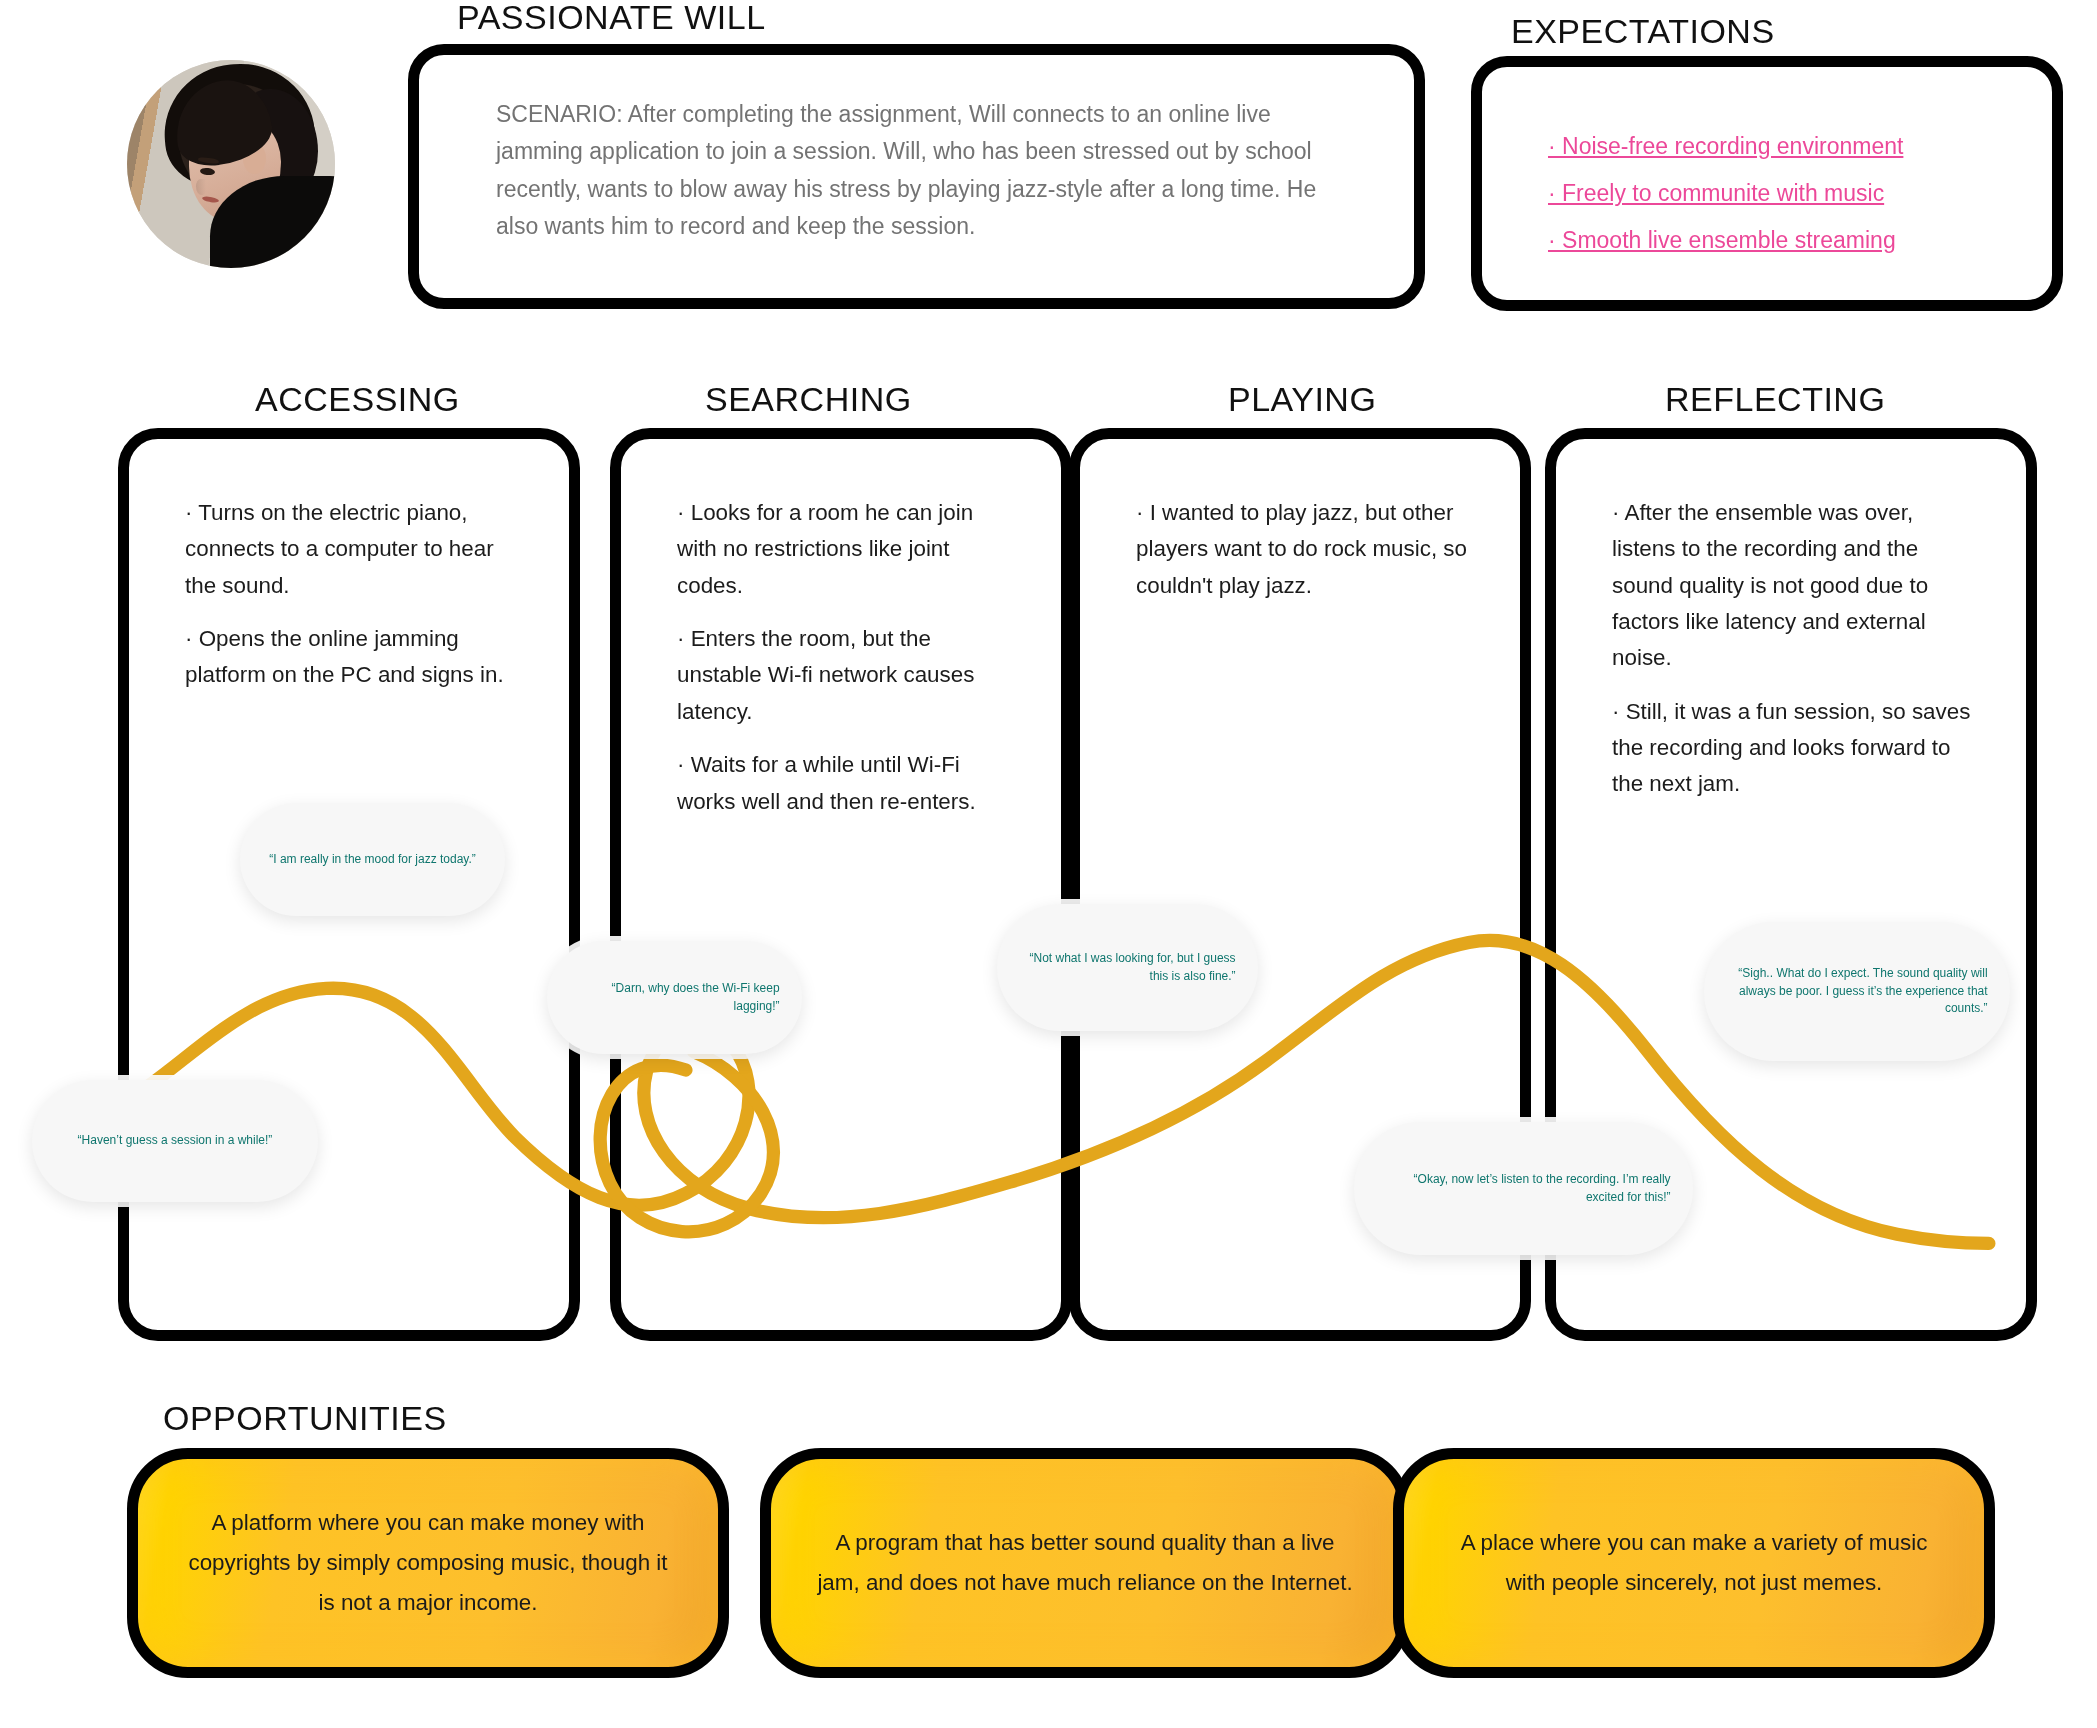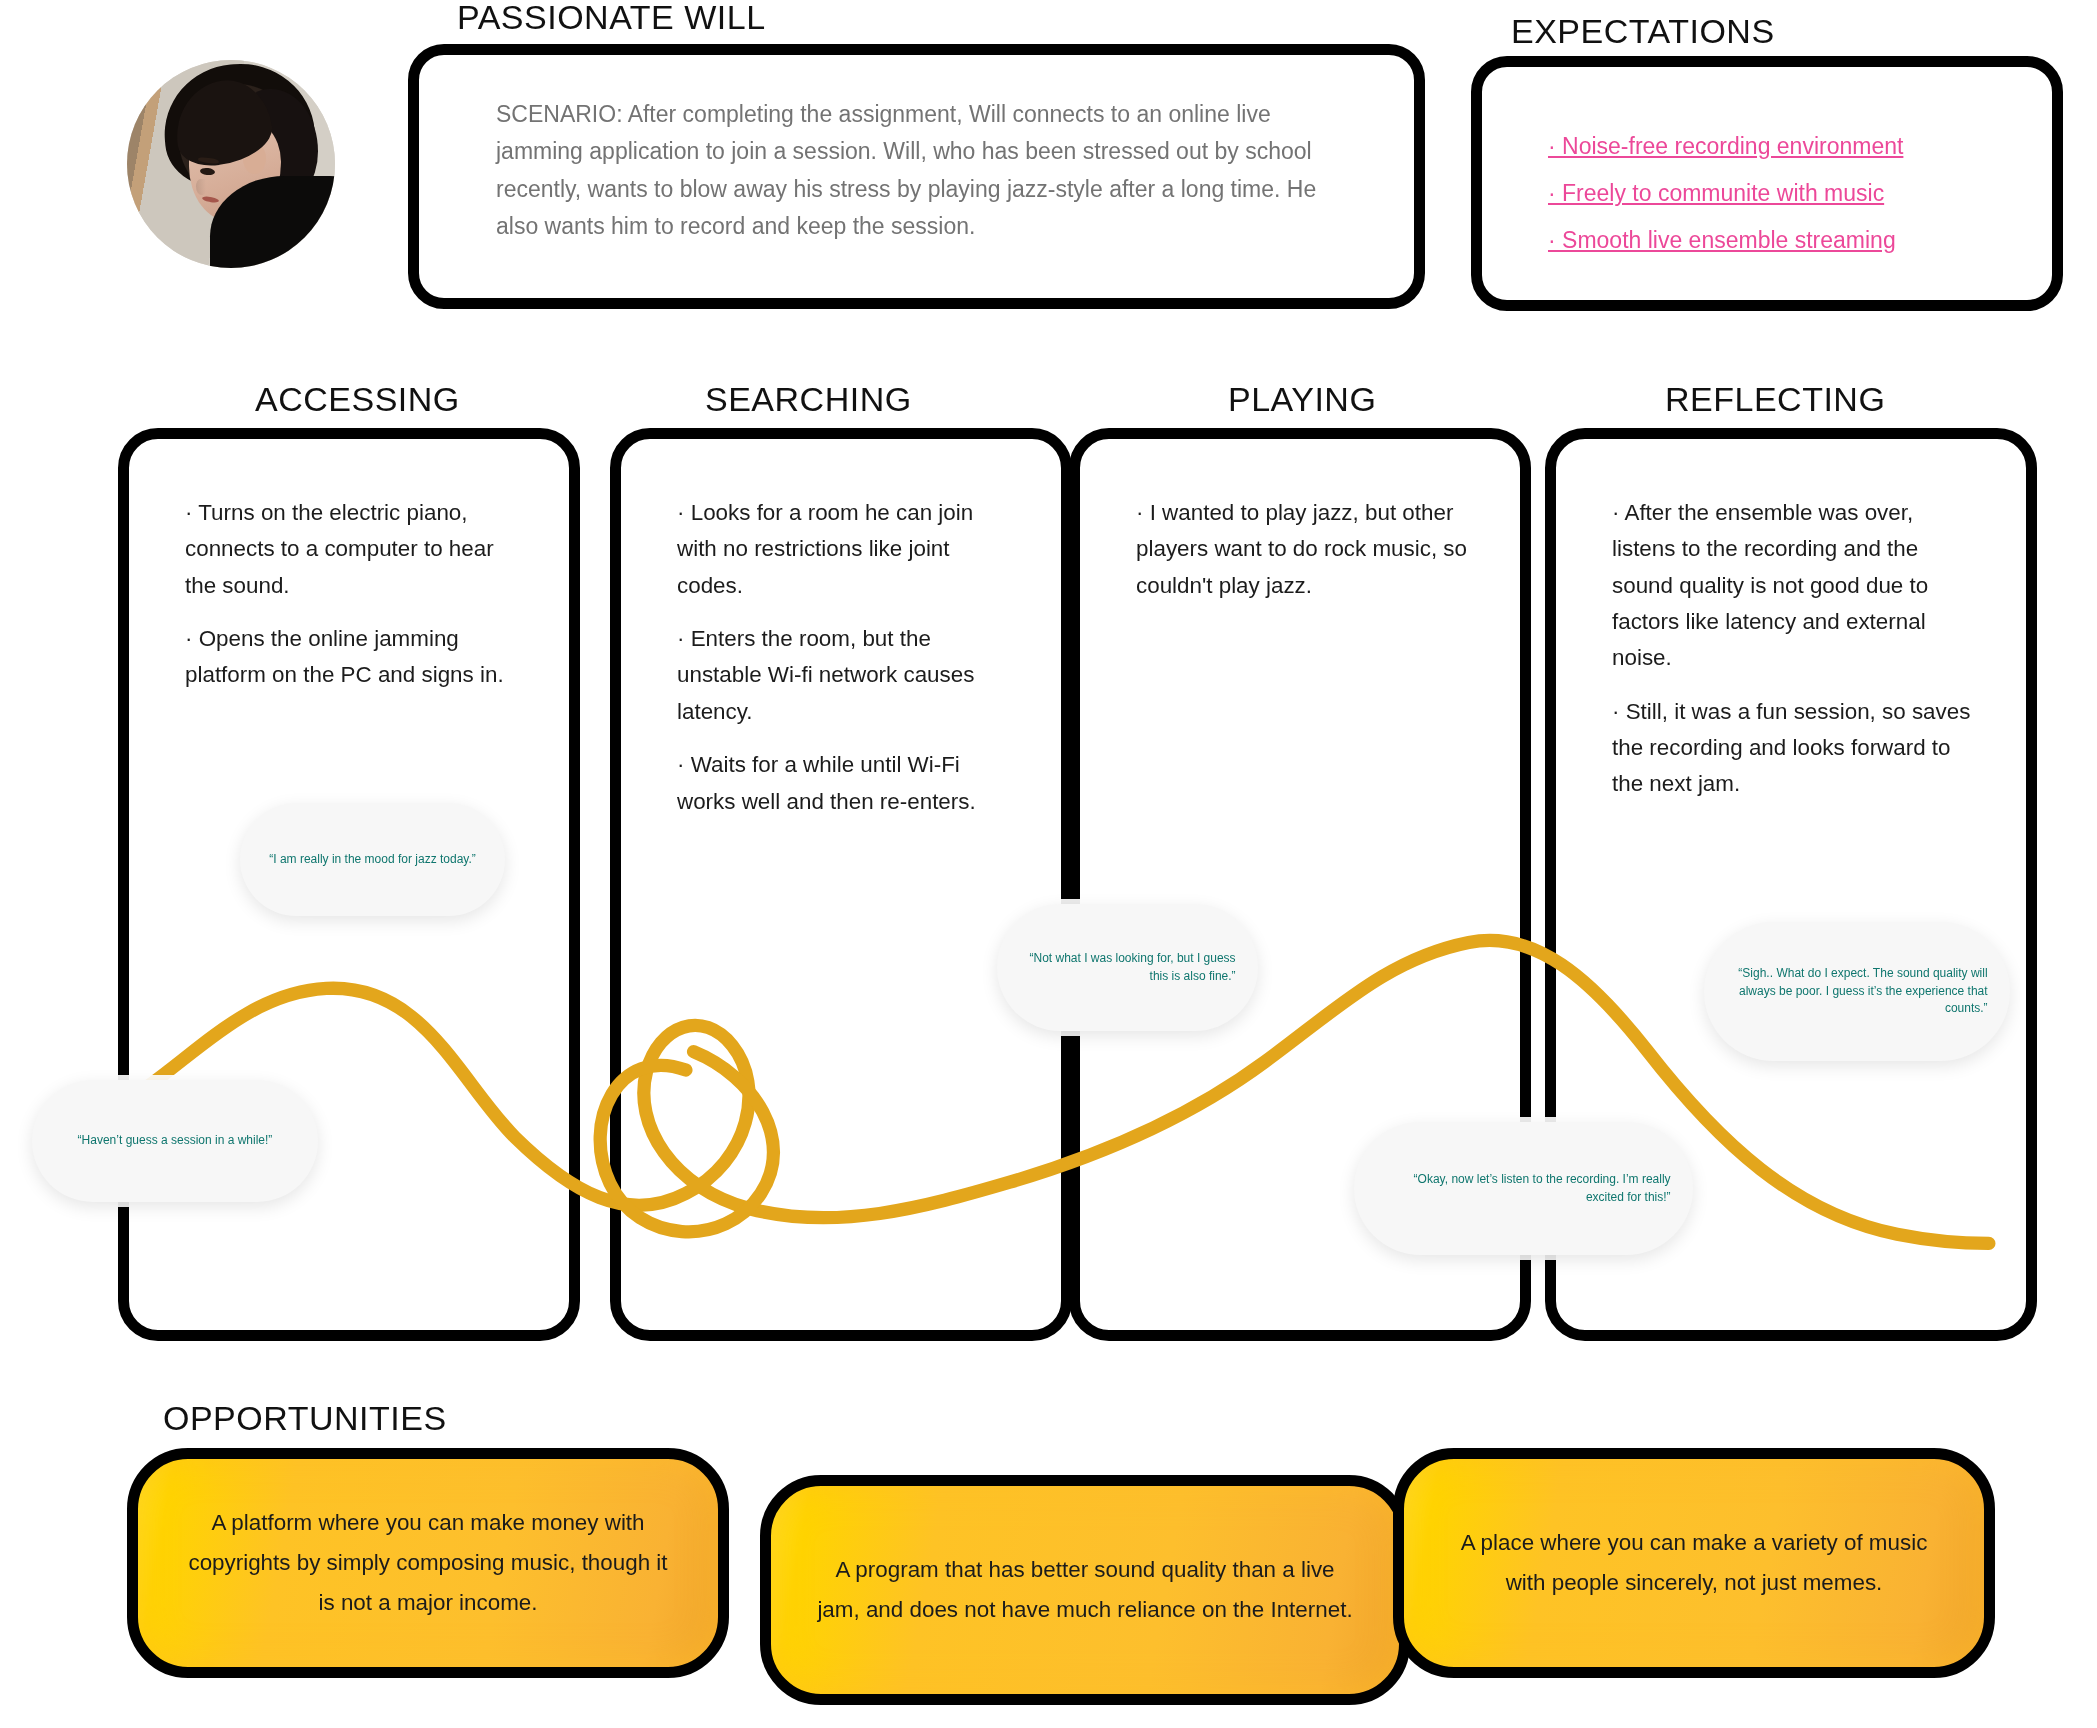--- a/index.html
+++ b/index.html
@@ -298,40 +298,43 @@
   </svg>
 
   <div class="quote" style="left:32px; top:1080px; width:286px; height:122px;">
     <span>“Haven’t guess a session in a while!”</span>
   </div>
 
   <div class="quote" style="left:240px; top:803px; width:265px; height:113px;">
     <span>“I am really in the mood for jazz today.”</span>
   </div>
 
+  <div class="quote" style="left:547px; top:941px; width:255px; height:113px;">
+    <span>“Darn, why does the Wi-Fi keep lagging!”</span>
+  </div>
 
   <div class="quote" style="left:997px; top:904px; width:261px; height:127px;">
     <span>“Not what I was looking for, but I guess this is also fine.”</span>
   </div>
 
   <div class="quote" style="left:1354px; top:1122px; width:339px; height:133px;">
     <span>“Okay, now let’s listen to the recording. I’m really excited for this!”</span>
   </div>
 
   <div class="quote" style="left:1704px; top:922px; width:306px; height:139px;">
     <span>“Sigh.. What do I expect. The sound quality will always be poor. I guess it’s the experience that counts.”</span>
   </div>
 
   <div class="section-title" style="left:163px; top:1399px;">OPPORTUNITIES</div>
 
   <div class="opp-card" style="left:127px; top:1448px; width:602px; height:230px;">
     <span>A platform where you can make money with copyrights by simply composing music, though it is not a major income.</span>
   </div>
 
-  <div class="opp-card" style="left:760px; top:1448px; width:650px; height:230px;margin-top:27px;">
+  <div class="opp-card" style="left:760px; top:1448px; width:650px; height:230px;">
     <span>A program that has better sound quality than a live jam, and does not have much reliance on the Internet.</span>
   </div>
 
   <div class="opp-card" style="left:1393px; top:1448px; width:602px; height:230px;">
     <span>A place where you can make a variety of music with people sincerely, not just memes.</span>
   </div>
 
 </div>
 
 

